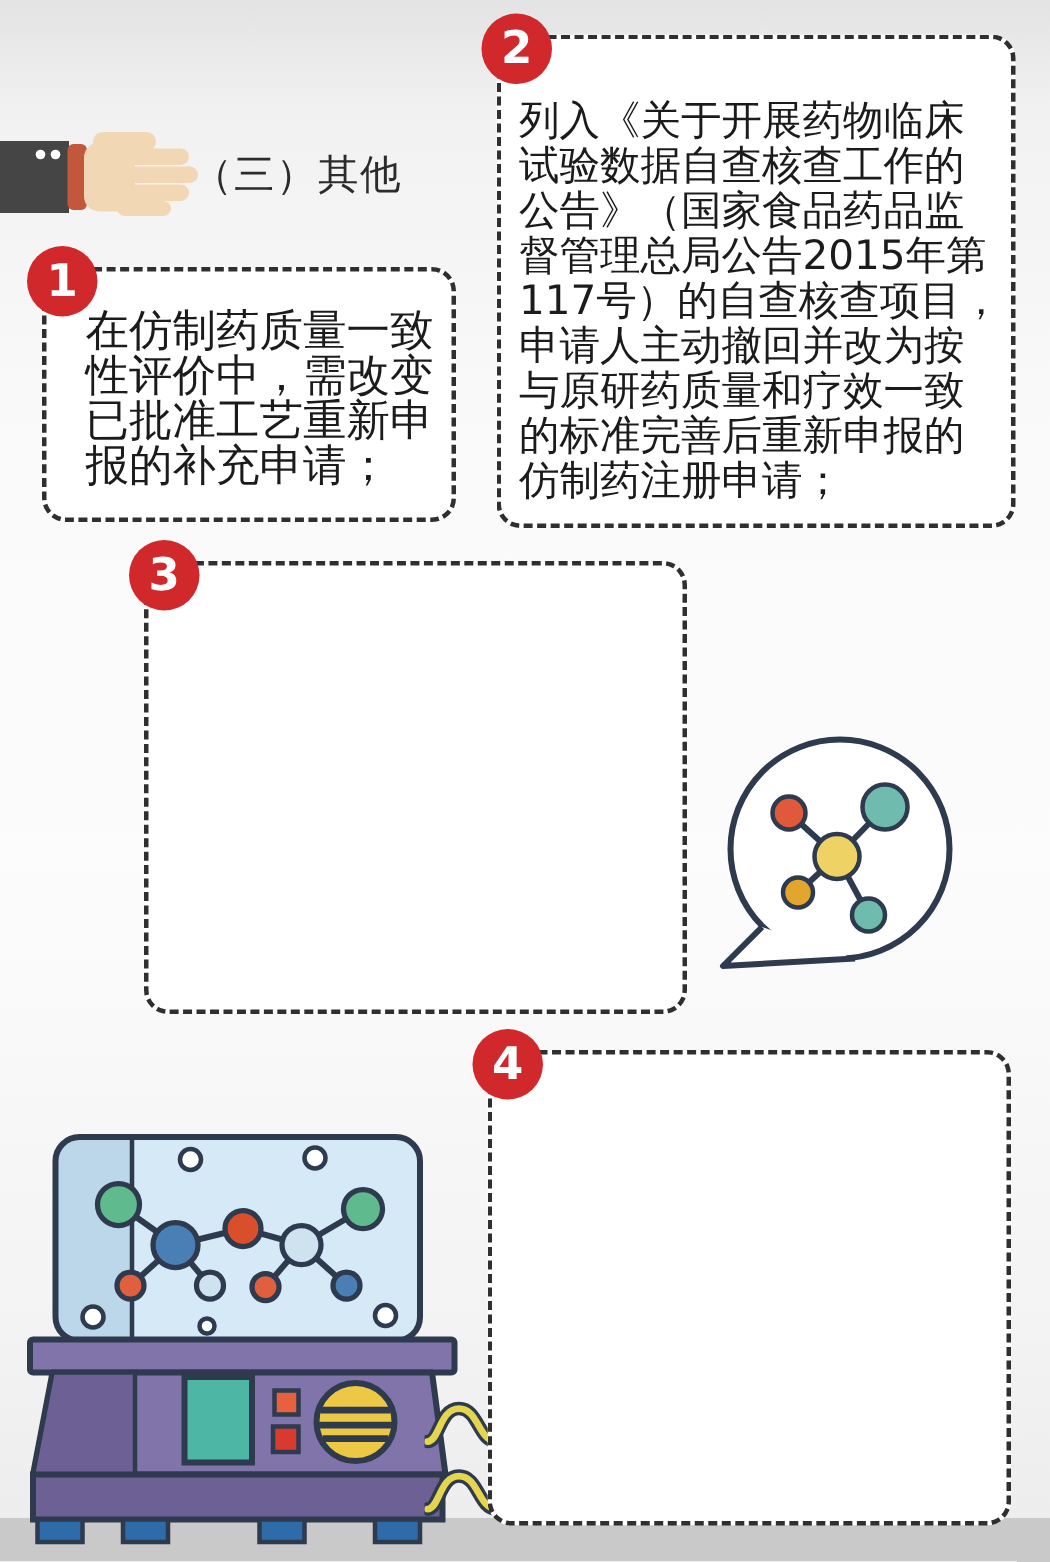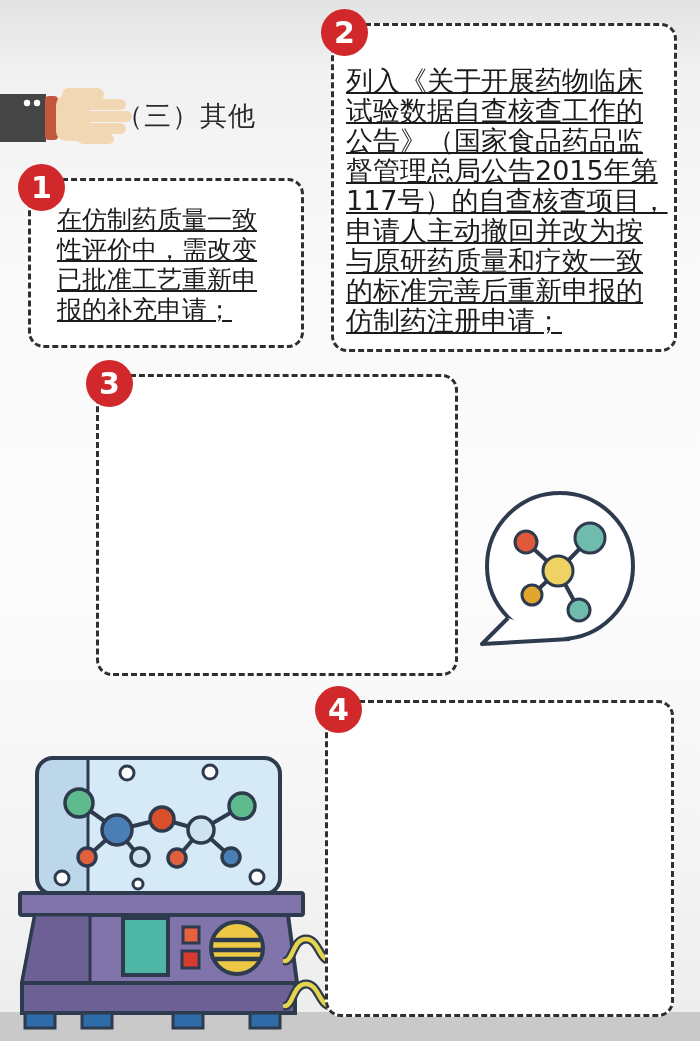--- a/index.html
+++ b/index.html
@@ -2,26 +2,26 @@
 <html><head>
 <meta charset="utf-8">
 <style>
   html,body{margin:0;padding:0;background:#ffffff;}
   .canvas{
     position:relative;width:700px;height:1041px;overflow:hidden;margin:0 auto;
     background:linear-gradient(180deg,#e3e3e3 0%,#f1f1f1 7%,#f9f9f9 25%,#fcfcfc 55%,#f4f4f4 82%,#ececec 100%);
     font-family:"DejaVu Sans",sans-serif;color:#1b1b1b;
   }
   .floor{position:absolute;left:0;top:1012px;width:700px;height:29px;background:#c9c9c9;}
-  .section-title{position:absolute;left:116px;top:98px;font-size:27px;font-weight:500;color:#2b2b2b;letter-spacing:1px;}
+  .section-title{position:absolute;left:128px;top:98px;font-size:27px;font-weight:500;color:#2b2b2b;letter-spacing:1px;}
   .hand{position:absolute;left:0;top:84px;}
   .note{position:absolute;box-sizing:border-box;background:#ffffff;border:3px dashed #2f2f2f;border-radius:16px;}
-  .note-text{font-size:27px;line-height:30px;white-space:pre-line;letter-spacing:0;text-decoration:underline;}
+  .note-text{font-size:27px;line-height:30px;white-space:pre-line;letter-spacing:0;}
   .b1{left:28px;top:178px;width:276px;height:170px;padding:24px 2px 0 26px;}
-  .b1 .note-text{font-size:25px;}
+  .b1 .note-text{font-size:29px;}
   .b2{left:331px;top:23px;width:346px;height:329px;padding:40px 6px 0 12px;}
   .b3{left:96px;top:374px;width:362px;height:302px;padding:36px 14px 0 28px;}
   .b4{left:325px;top:700px;width:349px;height:317px;padding:32px 14px 0 16px;}
   .badge{
     position:absolute;left:-13px;top:-17px;width:47px;height:47px;border-radius:50%;
     background:#d1282b;color:#ffffff;font-size:30px;font-weight:bold;
     display:flex;align-items:center;justify-content:center;line-height:1;
   }
   .bubble{position:absolute;left:476px;top:486px;}
   .machine{position:absolute;left:10px;top:750px;}

